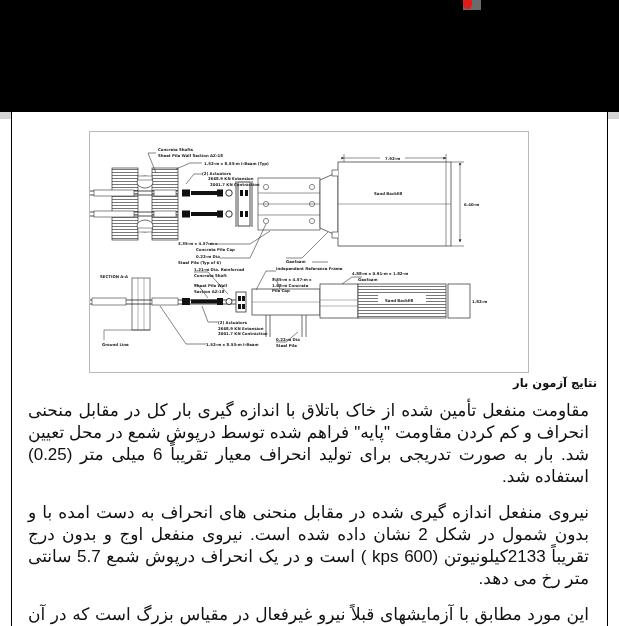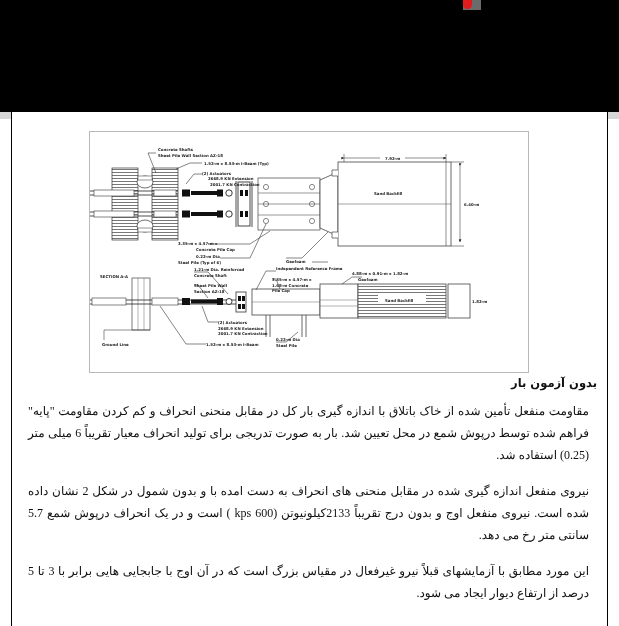--- a/index.html
+++ b/index.html
@@ -101,22 +101,22 @@
   .heading {
     font-family: "DejaVu Sans", sans-serif;
     font-weight: bold;
     font-size: 11.5px;
     line-height: 16px;
     text-align: right;
     margin: 0 0 9px 0;
     letter-spacing: 0;
   }
   .para {
-    font-family: Liberation Serif, serif;
-    font-size: 12px;
+    font-family: Liberation Sans, sans-serif;
+    font-size: 17px;
     line-height: 22px;
     margin: 0 0 14px 0;
     text-align: justify;
     text-justify: inter-word;
     padding-right: 8px;
     padding-left: 6px;
   }
   .para:last-child { margin-bottom: 0; }
 </style>
 </head>
@@ -335,21 +335,21 @@
           <text x="116" y="214">1.52-m x 8.53-m I-Beam</text>
 
           <path d="M208,200 L196,210 L186,210" fill="none" stroke="#333" stroke-width="0.6"></path>
           <text x="186" y="209">0.22-m Dia</text>
           <text x="186" y="214.5">Steel Pile</text>
         </g>
       </svg>
     </div>
 
     <div class="textcol">
-      <h2 class="heading">بدون آزمون بار</h2>
+      <h2 class="heading">نتایج آزمون بار</h2>
 
       <p class="para">مقاومت منفعل تأمین شده از خاک باتلاق با اندازه گیری بار کل در مقابل منحنی انحراف و کم کردن مقاومت "پایه" فراهم شده توسط درپوش شمع در محل تعیین شد. بار به صورت تدریجی برای تولید انحراف معیار تقریباً 6 میلی متر (0.25) استفاده شد.</p>
 
       <p class="para">نیروی منفعل اندازه گیری شده در مقابل منحنی های انحراف به دست امده با و بدون شمول در شکل 2 نشان داده شده است. نیروی منفعل اوج و بدون درج تقریباً 2133کیلونیوتن (600 kps ) است و در یک انحراف درپوش شمع 5.7 سانتی متر رخ می دهد.</p>
 
       <p class="para">این مورد مطابق با آزمایشهای قبلاً نیرو غیرفعال در مقیاس بزرگ است که در آن اوج با جابجایی هایی برابر با 3 تا 5 درصد از ارتفاع دیوار ایجاد می شود.</p>
     </div>
 
   </div>
 </div>

